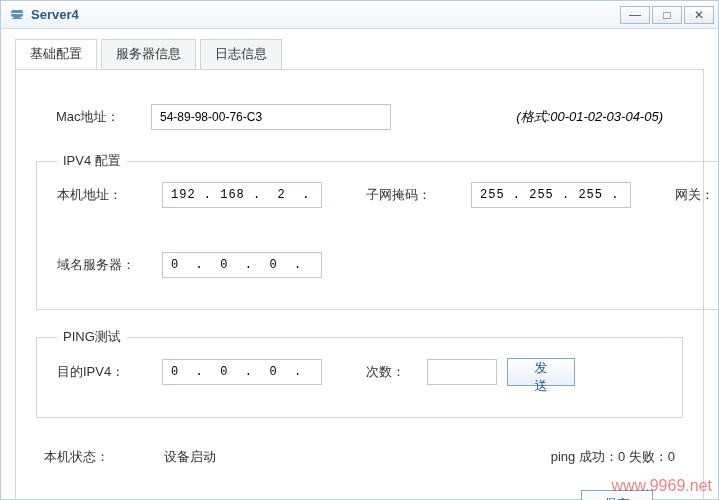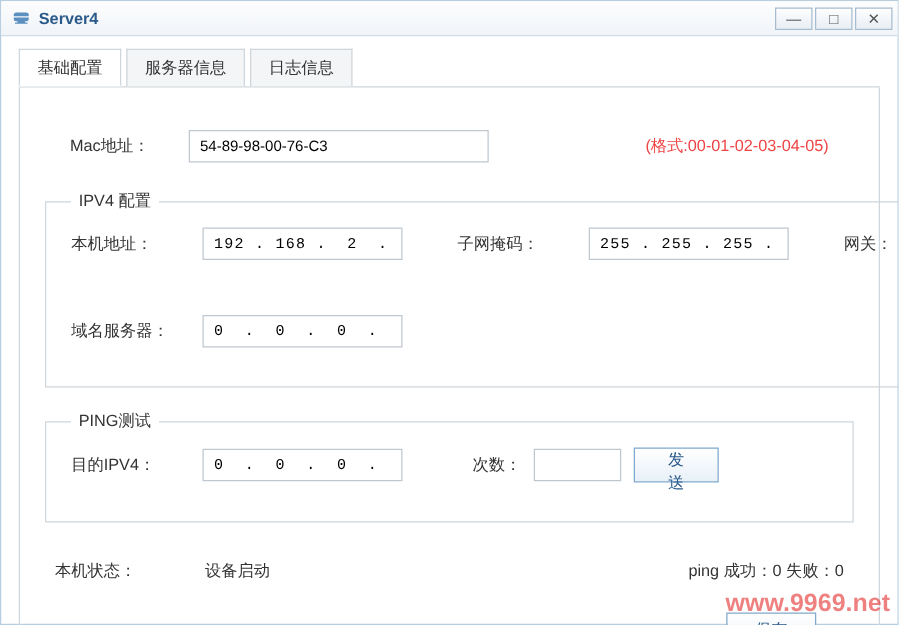--- a/index.html
+++ b/index.html
@@ -13,35 +13,35 @@
   .win-btn { width: 30px; height: 18px; border: 1px solid #a8bccf; background: linear-gradient(#fefefe,#e8eef4); display: flex; align-items: center; justify-content: center; cursor: pointer; color: #555; font-size: 12px; line-height: 1; }
   .content { padding: 10px 14px 0 14px; }
   .tabs { display: flex; gap: 4px; border-bottom: 1px solid #cfd6dc; }
   .tab { padding: 5px 14px; border: 1px solid #cfd6dc; border-bottom: none; background: #f3f5f7; color: #333; cursor: pointer; position: relative; top: 0; }
   .tab.active { background: #fff; border-bottom: 1px solid #fff; }
   .panel { border: 1px solid #cfd6dc; border-top: none; padding: 18px 20px 10px 20px; }
   .row { display: flex; align-items: center; margin: 8px 0; }
   .label { width: 95px; text-align: left; color: #333; }
   .input { height: 26px; border: 1px solid #bfc7cf; padding: 0 8px; font-family: inherit; font-size: 12px; background:#fff; }
   .mac-input { width: 240px; }
-  .hint { margin-left: auto; color: #ef4444; }
+  .hint { margin-left: auto; color: #000000; font-style: italic; }
   fieldset { border: 1px solid #cfd6dc; margin-top: 18px; padding: 12px 20px 31px 20px; position: relative; }
   legend { padding: 0 6px; color: #333; font-size: 13px; }
   .grid2 { display: grid; grid-template-columns: 1fr 1fr 1fr; column-gap: 30px; row-gap: 14px; gap: 44px; }
   .cell { display: flex; align-items: center; gap: 10px; }
   .cell .label { width: 95px; }
   .ip-input { width: 160px; text-align: center; letter-spacing: 1px; font-family: "Courier New", monospace; font-size: 12px; }
   .count-input { width: 70px; }
   .btn { height: 28px; padding: 0 22px; border: 1px solid #7fa8cc; background: linear-gradient(#ffffff,#e8f0f8); color: #2a5a8a; cursor: pointer; }
   .status-row { display: flex; align-items: center; margin-top: 30px; padding: 0 8px; color: #333; }
   .status-label { width: 120px; }
   .status-val { flex: 0 0 auto; }
   .ping-stat { margin-left: auto; }
   .save-row { display: flex; justify-content: flex-end; margin-top: 24px; padding-right: 30px; }
-  .watermark { position: absolute; right: 6px; bottom: 4px; color: #e21a1a; opacity: .55; font-size: 20px; font-family: Arial, sans-serif; pointer-events: none; font-weight: bold; }
+  .watermark { position: absolute; right: 6px; bottom: 4px; color: #e21a1a; opacity: .55; font-size: 16px; font-family: Arial, sans-serif; pointer-events: none; }
 </style>
 </head>
 <body>
 
 <div class="window">
 
   <div class="titlebar">
     <div class="titlebar-left">
       <span class="app-icon">
         <svg viewBox="0 0 16 16">
@@ -96,21 +96,21 @@
       </fieldset>
 
       <fieldset>
         <legend>PING测试</legend>
         <div class="grid2">
           <div class="cell">
             <span class="label">目的IPV4：</span>
             <input class="input ip-input" value="0  .  0  .  0  .  0" style="">
           </div>
           <div class="cell">
-            <span class="label" style="width:60px;text-align:right;">次数：</span>
+            <span class="label" style="width:60px;">次数：</span>
             <input class="input count-input" value="" style="">
             <button class="btn">发送</button>
           </div>
         </div>
       </fieldset>
 
       <div class="status-row">
         <span class="status-label">本机状态：</span>
         <span class="status-val">设备启动</span>
         <span class="ping-stat">ping 成功：0 失败：0</span>

